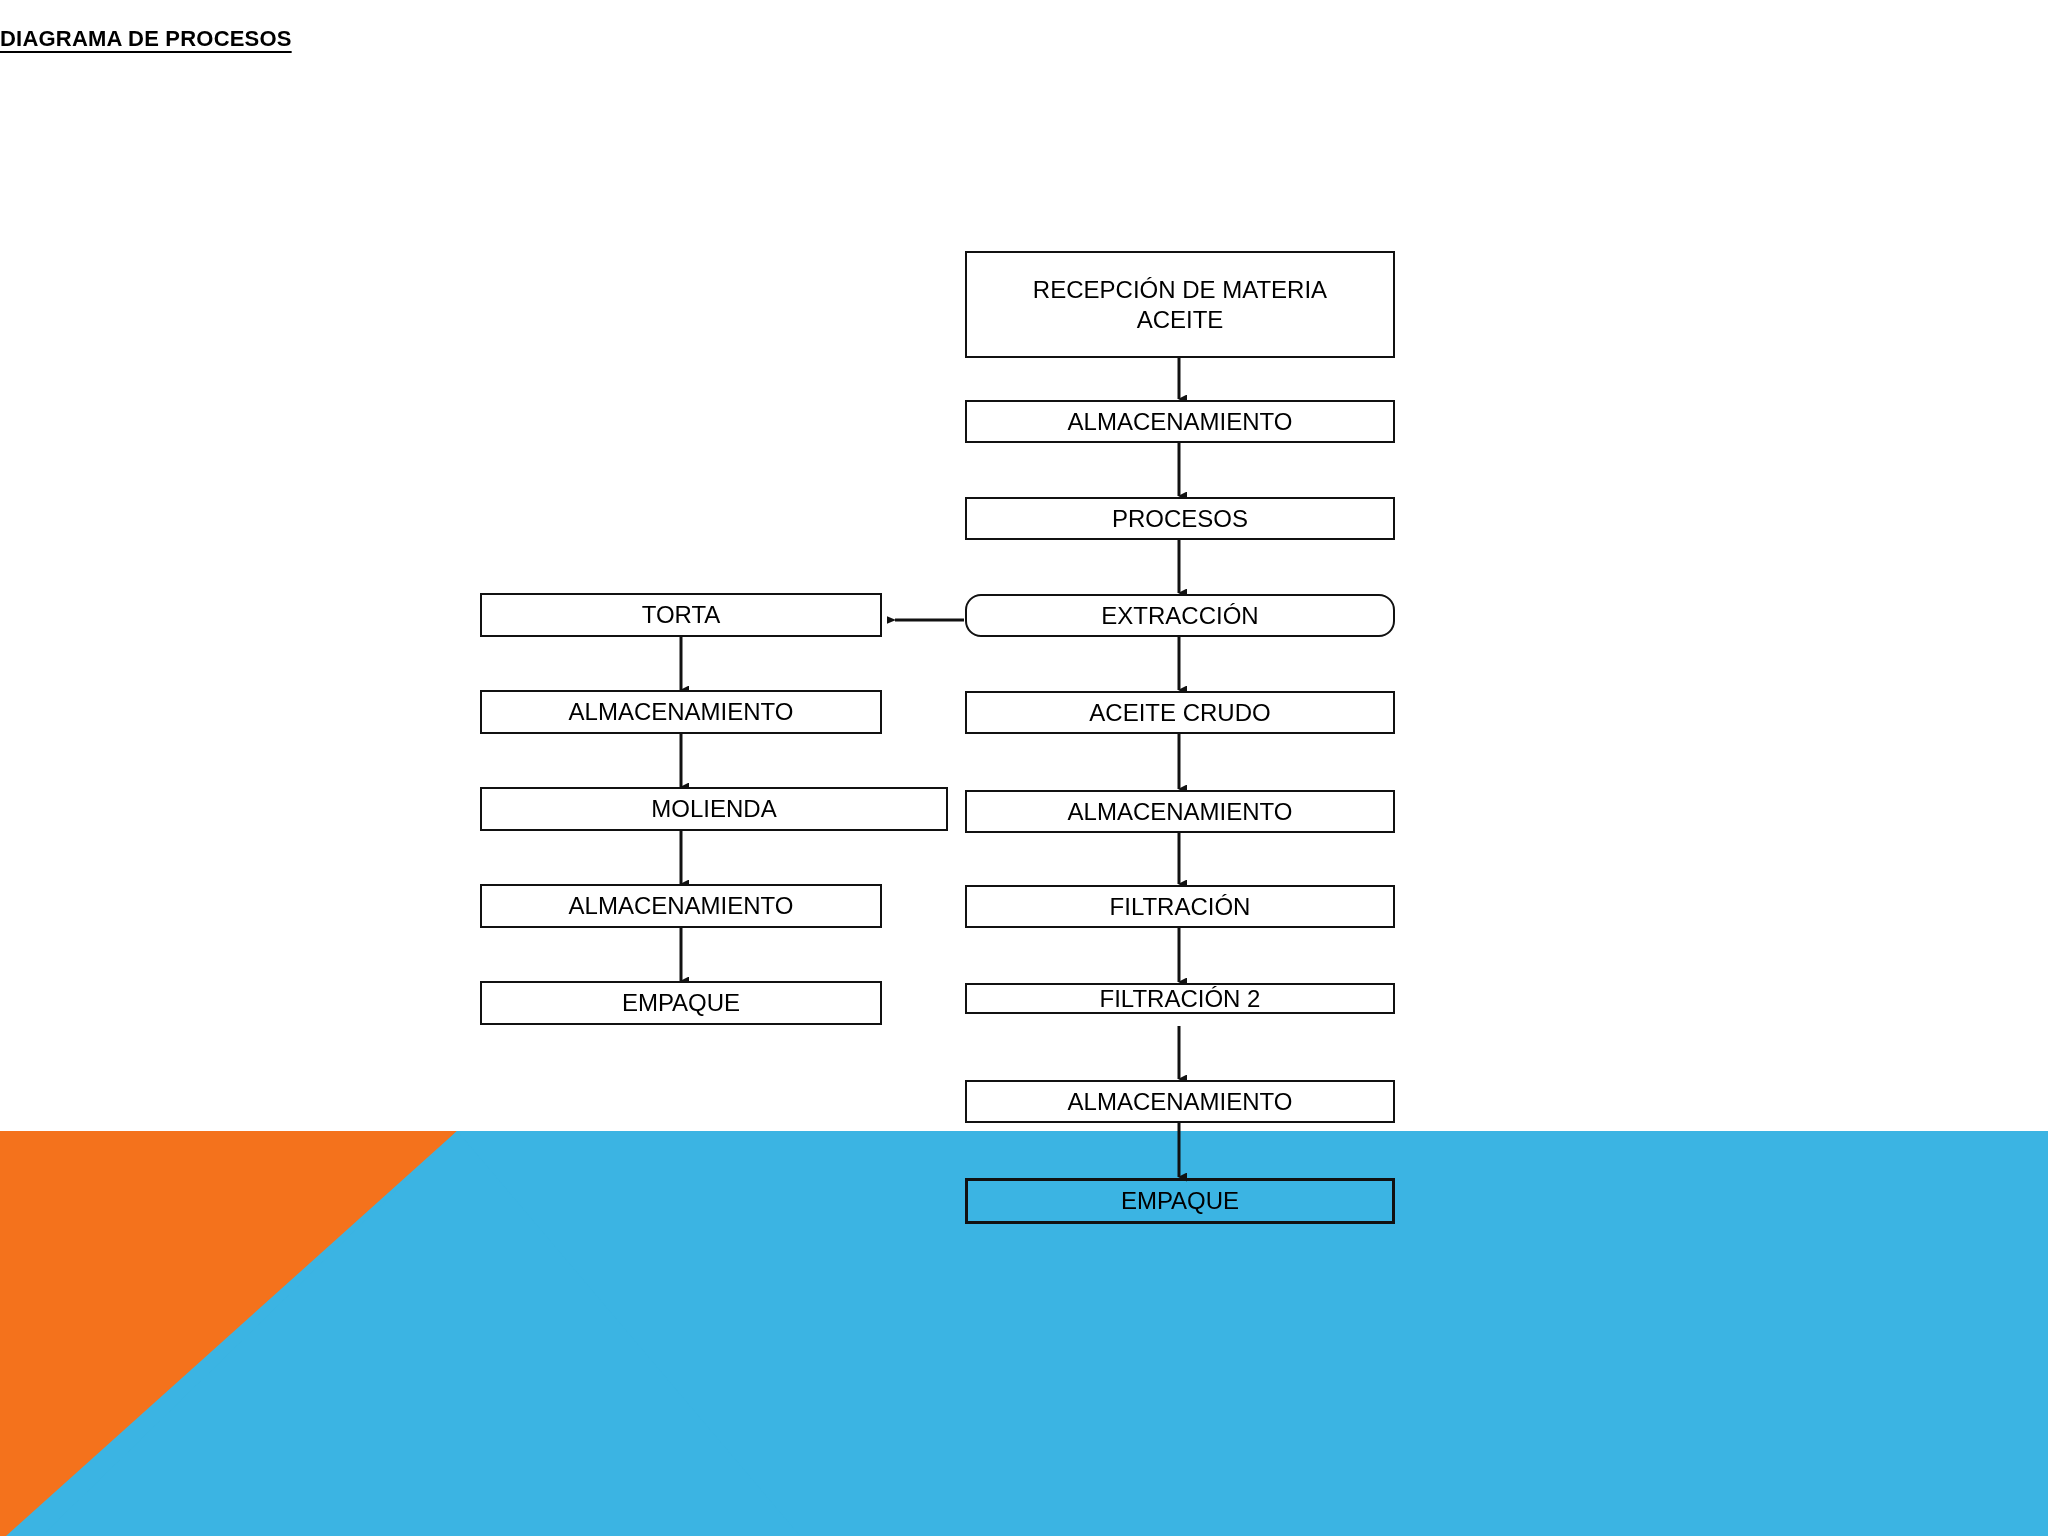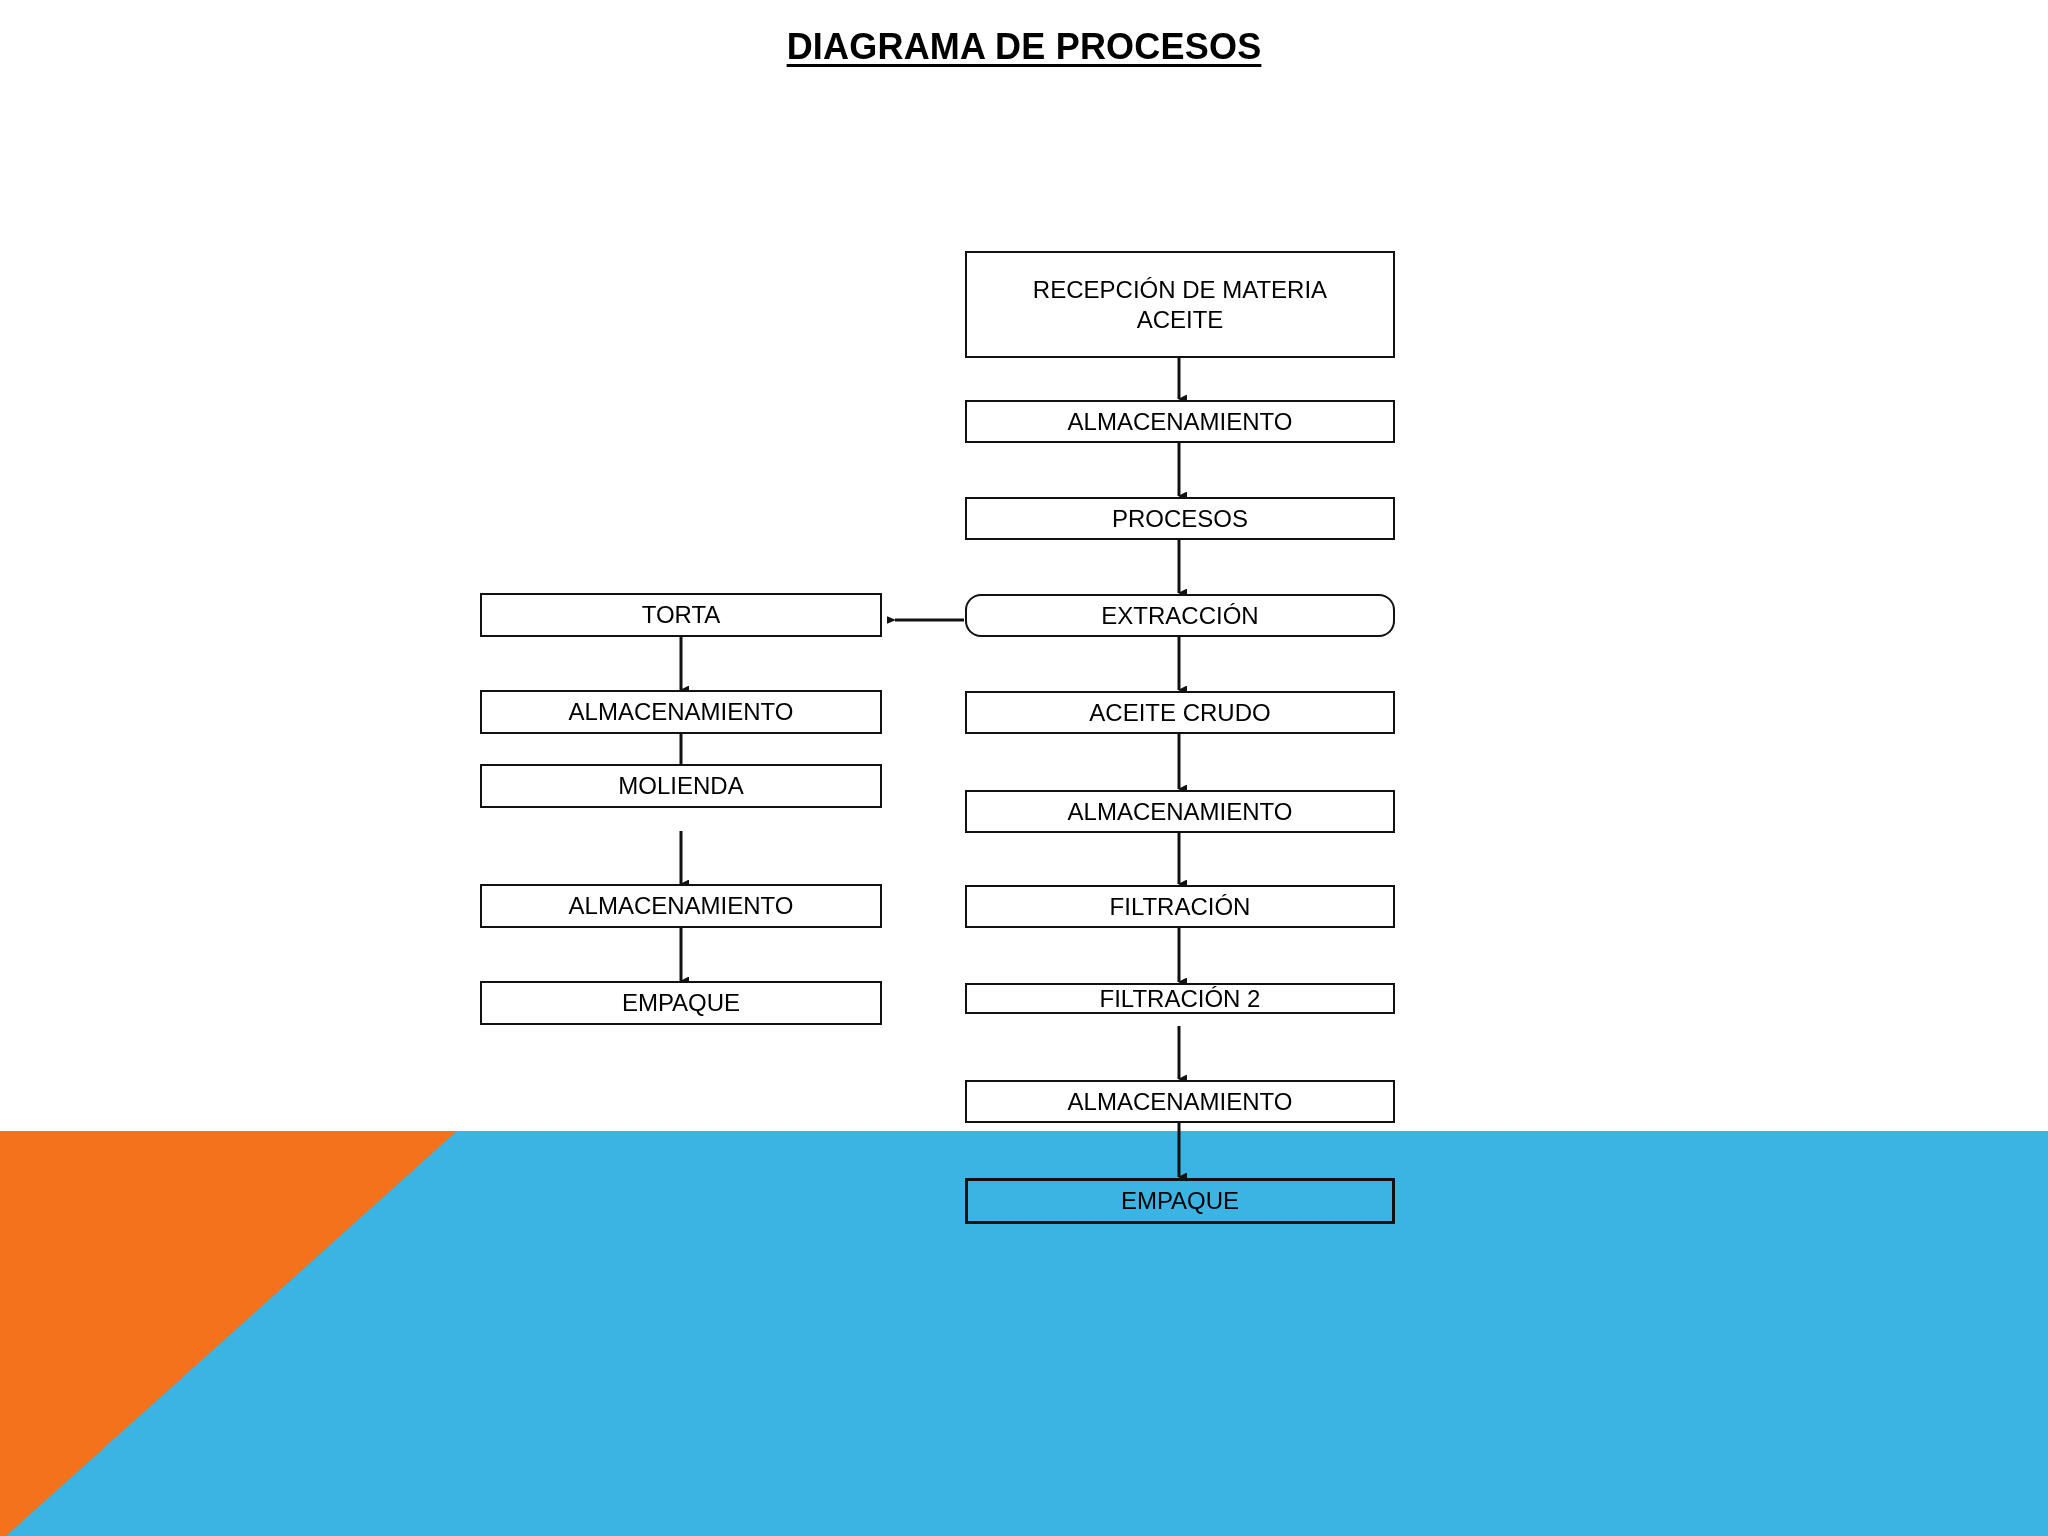--- a/index.html
+++ b/index.html
@@ -33,22 +33,22 @@
     z-index: 0;
     pointer-events: none;
   }
 
   
   #title {
     position: absolute;
     left: 0;
     top: 26px;
     width: 2048px;
-    text-align: center;
-    font-size: 36px;
+    text-align: left;
+    font-size: 22px;
     font-weight: bold;
     letter-spacing: 0.2px;
     color: #000000;
     text-decoration: underline;
     text-underline-offset: 5px;
     z-index: 5;
   }
 
   
   #flow {
@@ -174,21 +174,21 @@
   </div>
 
   <div class="node" style="left:480px; top:593px; width:402px; height:44px;">
     <span class="node-label">TORTA</span>
   </div>
 
   <div class="node" style="left:480px; top:690px; width:402px; height:44px;">
     <span class="node-label">ALMACENAMIENTO</span>
   </div>
 
-  <div class="node" style="left:480px; top:764px; width:402px; height:44px;">
+  <div class="node" style="left:480px; top:787px; width:468px; height:44px;">
     <span class="node-label">MOLIENDA</span>
   </div>
 
   <div class="node" style="left:480px; top:884px; width:402px; height:44px;">
     <span class="node-label">ALMACENAMIENTO</span>
   </div>
 
   <div class="node" style="left:480px; top:981px; width:402px; height:44px;">
     <span class="node-label">EMPAQUE</span>
   </div>

